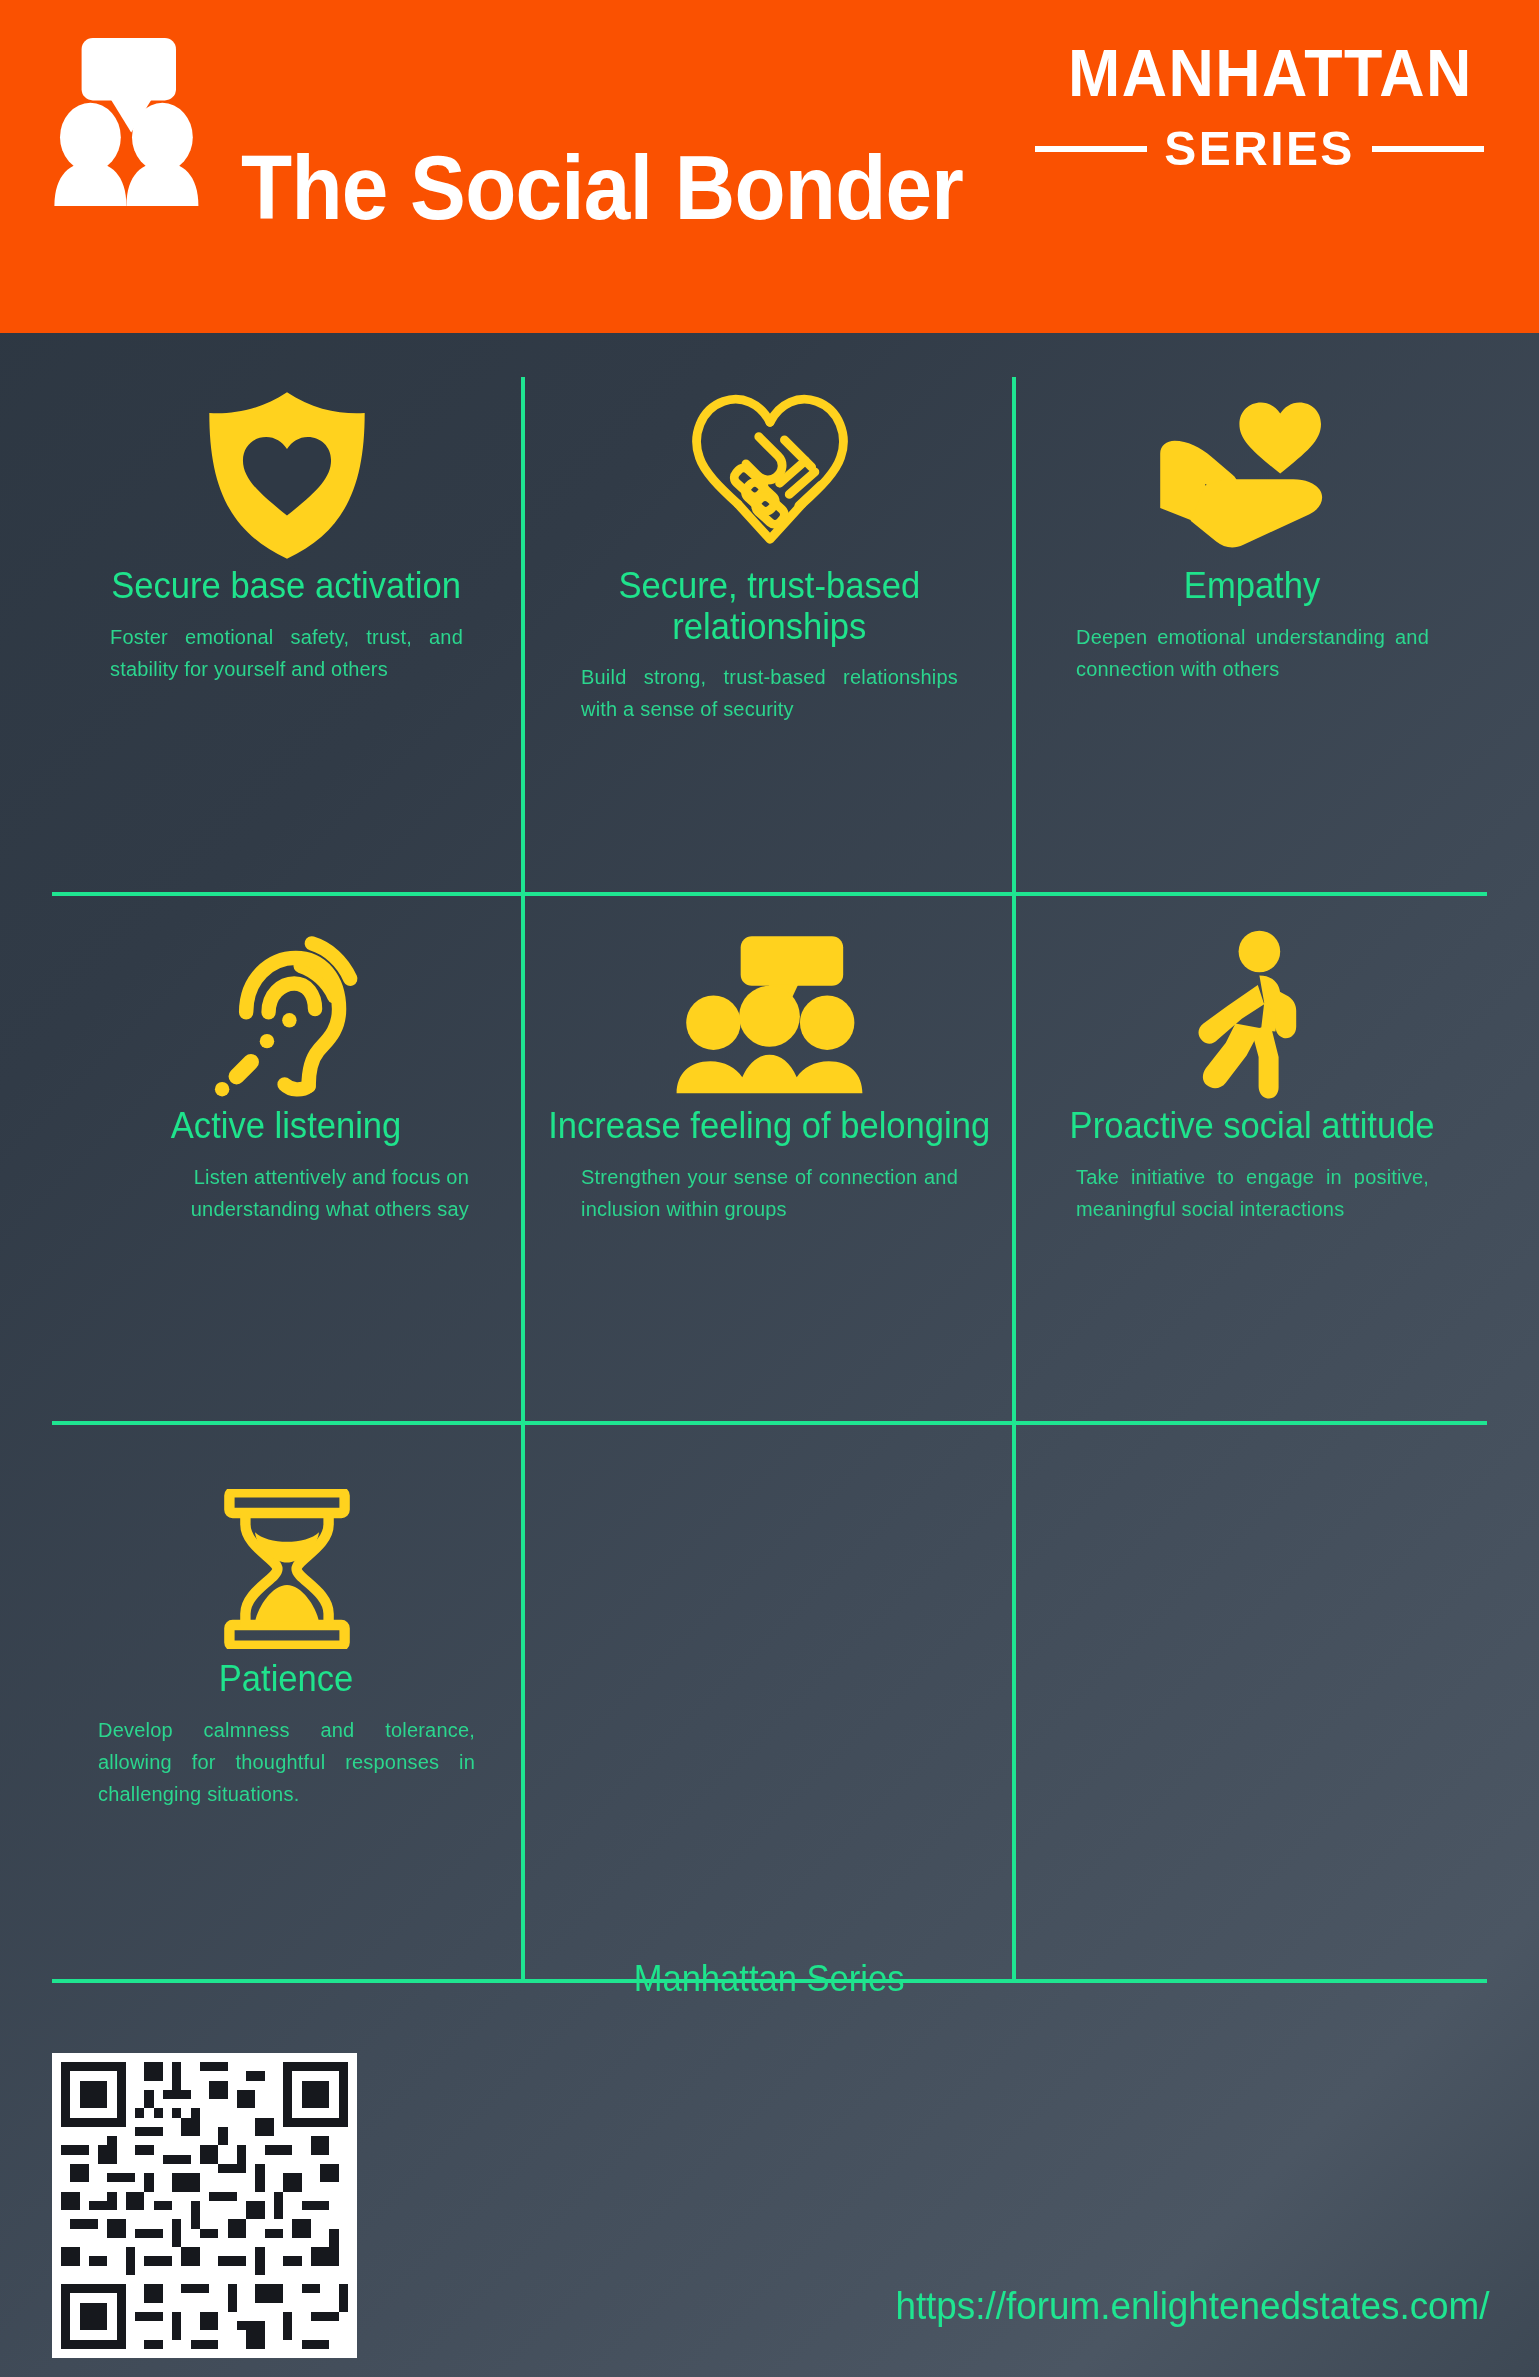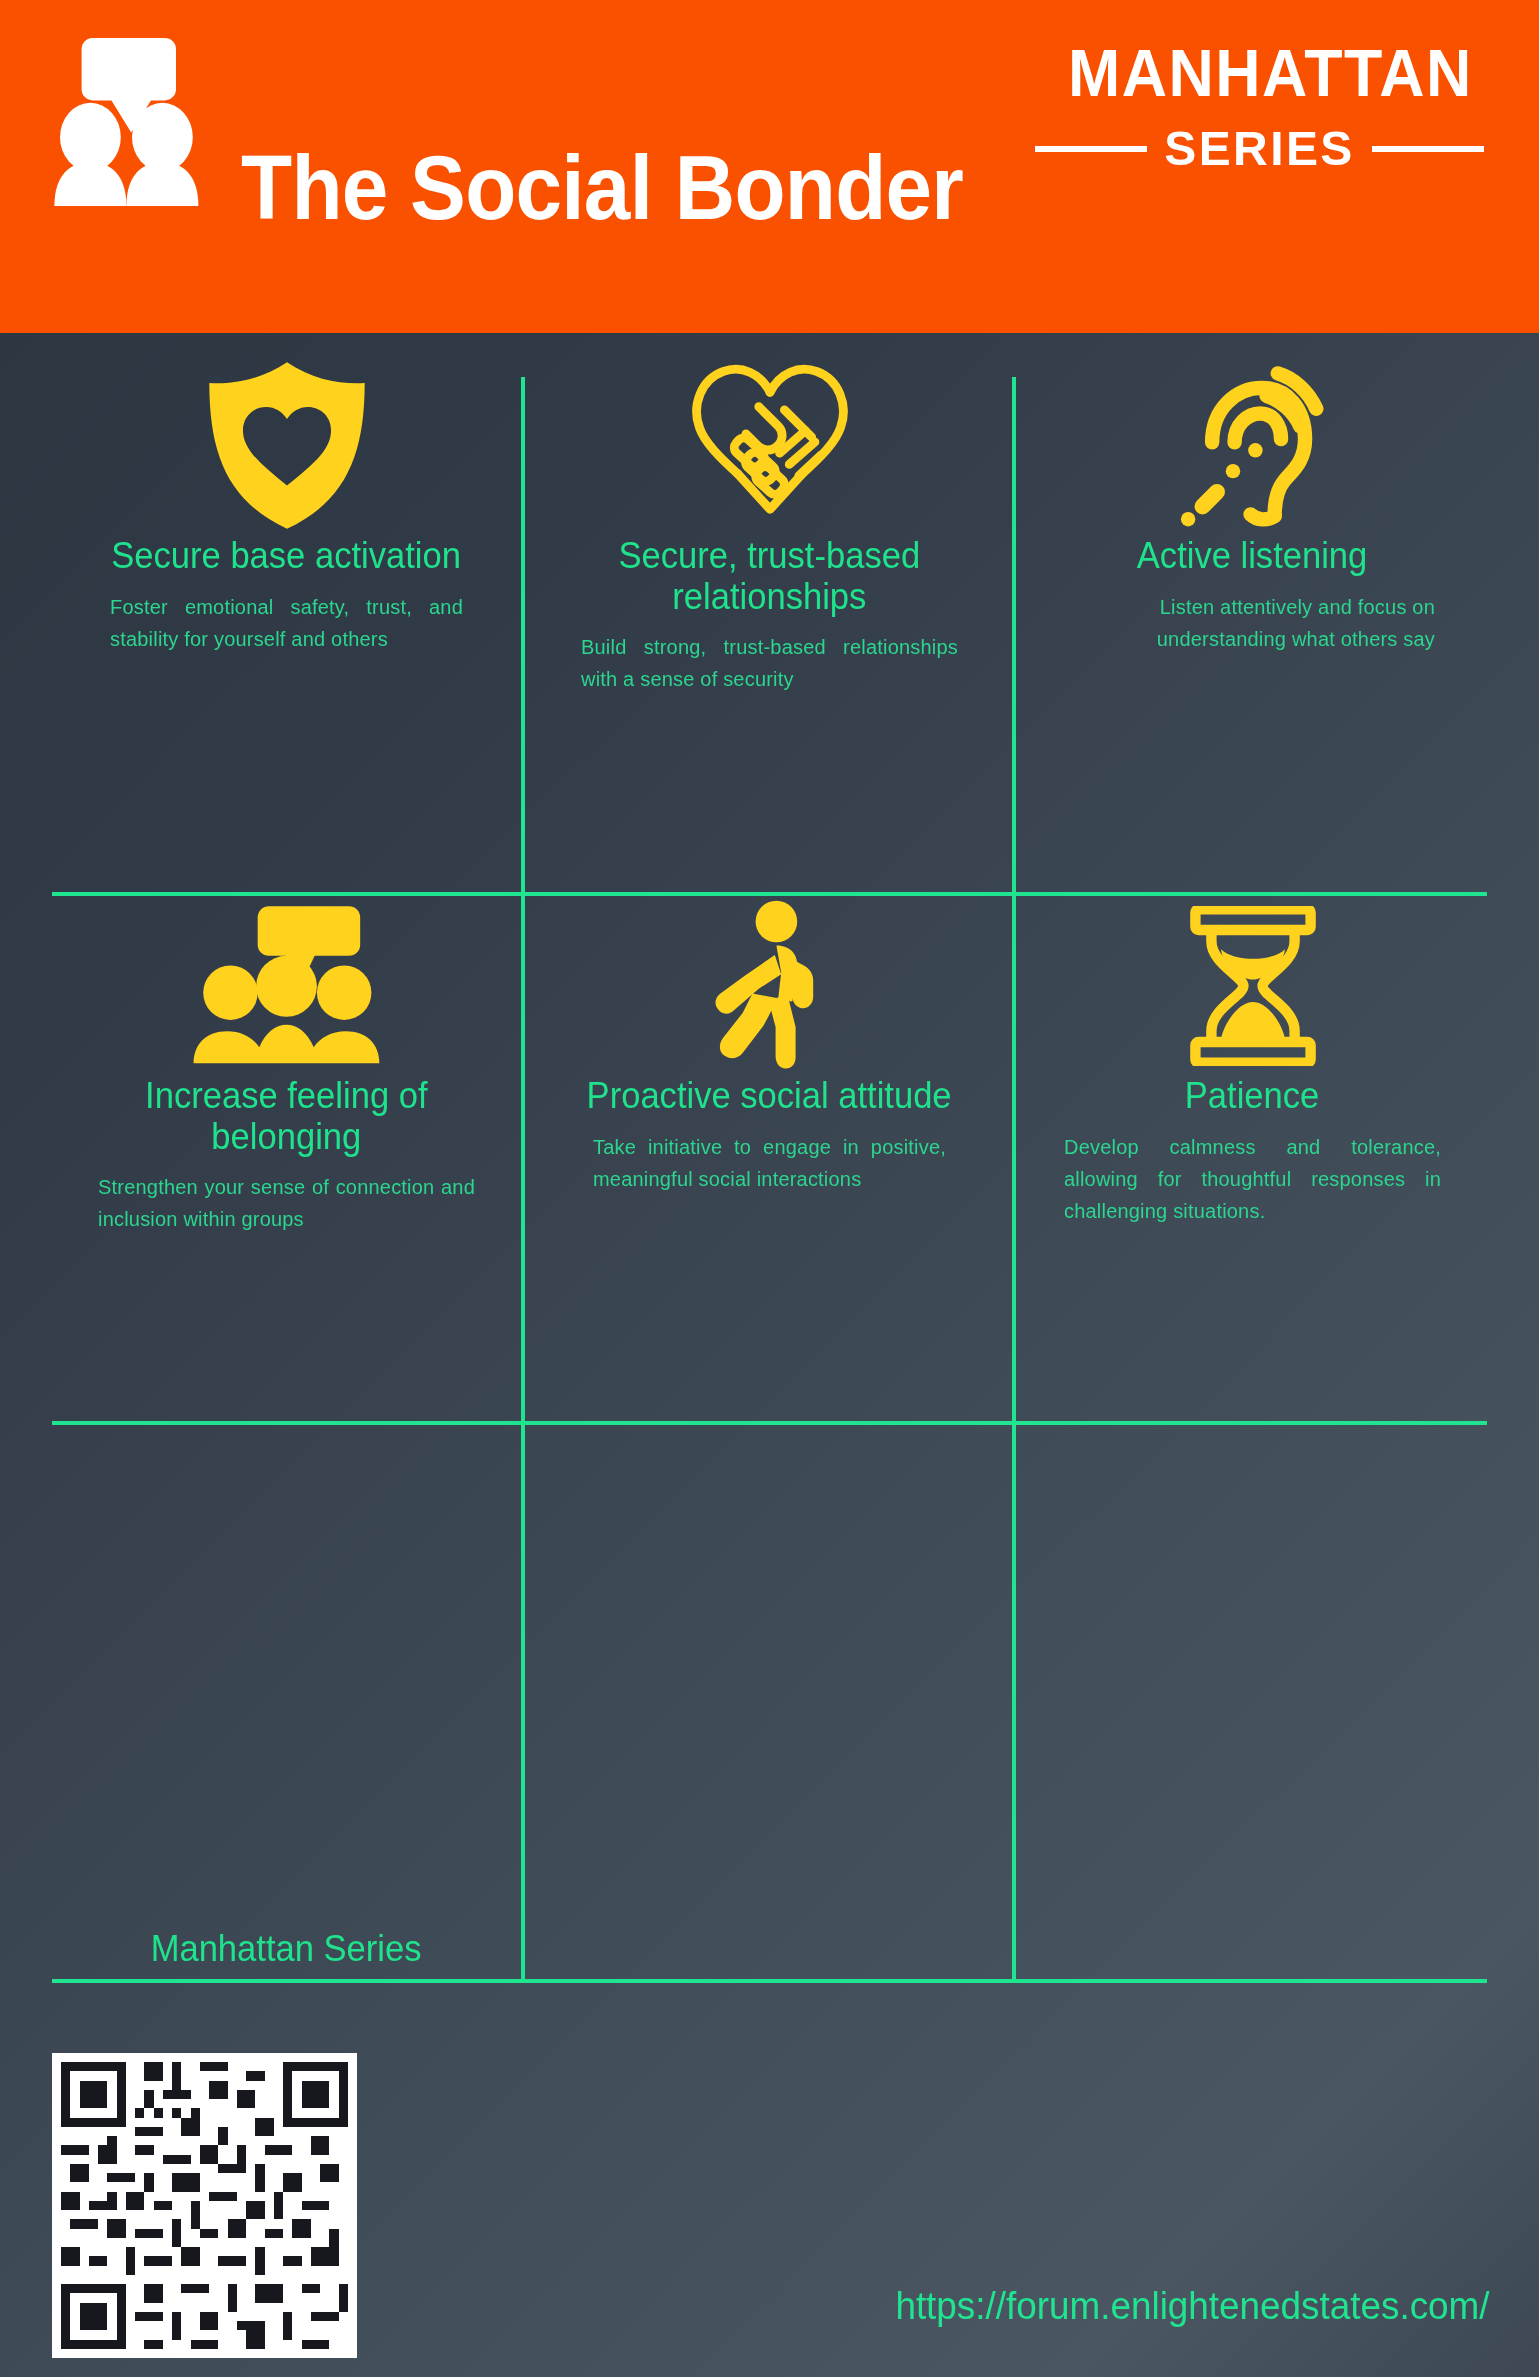--- a/index.html
+++ b/index.html
@@ -55,21 +55,21 @@
   .series-rule { height:6.4px; background:#ffffff; flex:1 1 auto; max-width:120px; }
   #series-word {
     color:#ffffff;
     font-family:"Liberation Sans Narrow","Liberation Sans",sans-serif;
     font-size:48px; font-weight:bold; letter-spacing:2.4px; line-height:1;
     white-space:nowrap;
   }
 
   
   #grid {
-    position:absolute; left:52px; top:342px;
+    position:absolute; left:52px; top:372px;
     width:1435px; height:1628px;
     display:grid;
     grid-template-columns:469px 497px 469px;
     grid-template-rows:540px 553px 534px;
   }
   .cell {
     position:relative;
     display:flex; flex-direction:column; align-items:center;
     padding:0 11.2px;
   }
@@ -211,20 +211,31 @@
 
           <path d="M128 120 L160 92"></path>
           <path d="M140 134 L172 106"></path>
           <path d="M152 148 L180 122"></path>
         </svg>
       </div>
       <div class="cell-title">Secure, trust-based relationships</div>
       <div class="cell-desc wide">Build strong, trust-based relationships with a sense of security</div>
     </div>
 
+    <div class="cell">
+      <div class="cell-icon">
+        <svg width="196" height="160" viewBox="0 0 244 200" aria-hidden="true">
+          <path d="M156 97 C123 70 105 56 105 35 C105 19 117 8 132 8 C142 8 151 14 156 22 C161 14 170 8 180 8 C195 8 207 19 207 35 C207 56 189 70 156 97 Z" fill="#ffd21e"></path>
+          <path d="M6 72 C6 62 14 56 24 56 C40 56 56 64 70 76 L96 98 C104 104 104 112 98 118 C94 122 88 123 82 120 L62 110 L62 142 C62 152 54 158 44 155 L6 140 Z" fill="#ffd21e"></path>
+          <path d="M86 104 L160 104 C178 104 190 104 200 112 C214 122 210 140 192 148 L110 186 C98 192 86 190 76 182 L44 156 L62 112 Z" fill="#ffd21e"></path>
+        </svg>
+      </div>
+      <div class="cell-title">Empathy</div>
+      <div class="cell-desc narrow">Deepen emotional understanding and connection with others</div>
+    </div>
 
     <div class="cell">
       <div class="cell-icon">
         <svg width="172" height="173" viewBox="0 0 214 216" fill="none" stroke="#ffd21e" stroke-width="18" stroke-linecap="round" aria-hidden="true">
 
           <path d="M138 18 C158 24 176 40 186 62"></path>
           <path d="M124 46 C142 52 158 66 166 84"></path>
 
           <path d="M56 104 C56 62 86 36 118 36 C150 36 172 62 172 100 C172 128 156 140 146 152 C136 164 134 180 134 196"></path>
           <path d="M84 104 C84 82 100 68 116 68 C132 68 142 82 142 100"></path>

